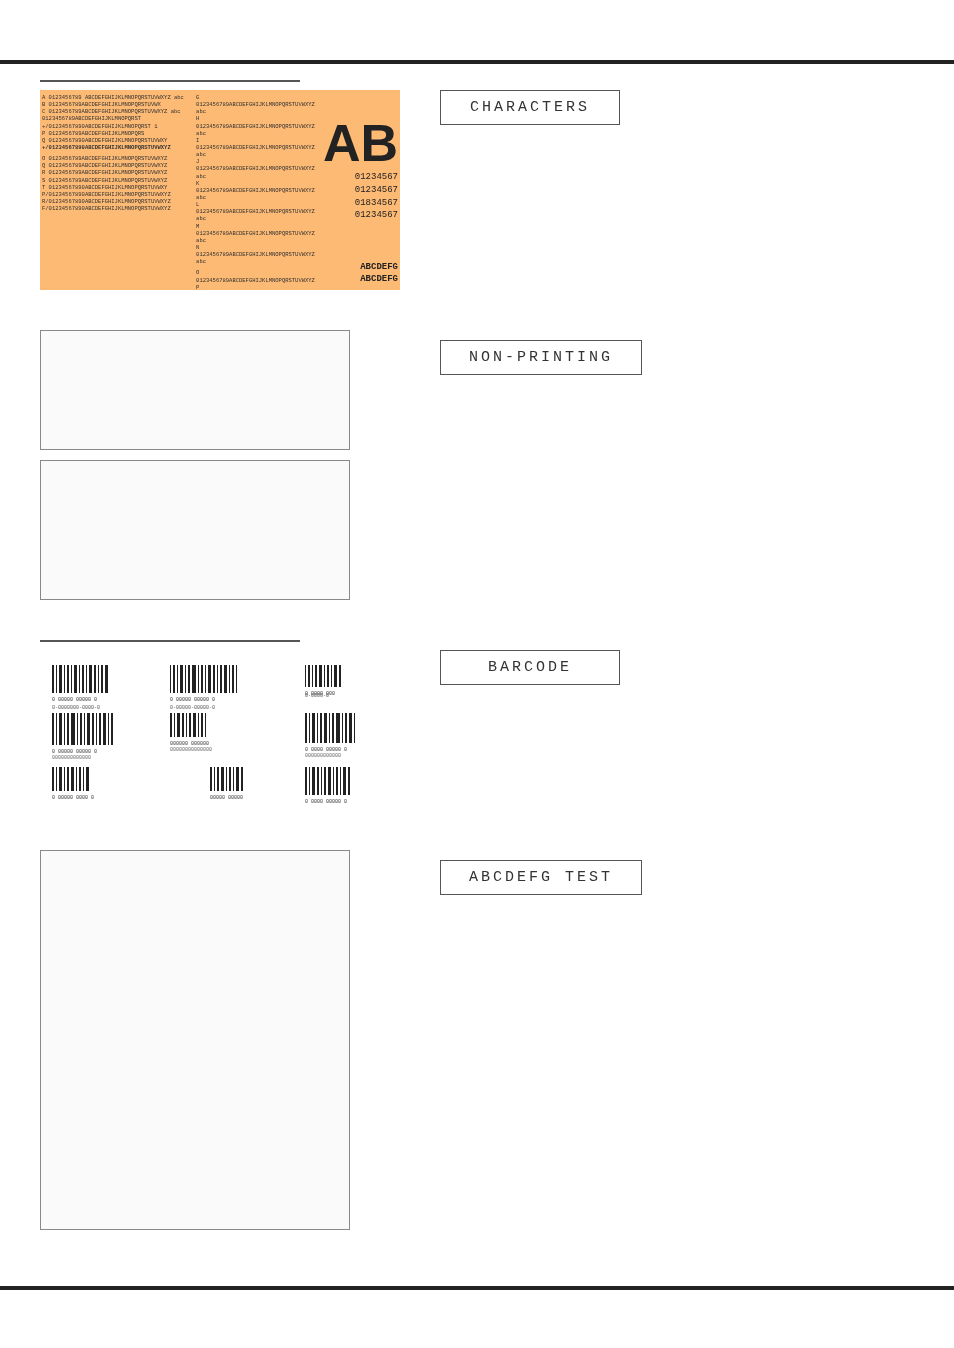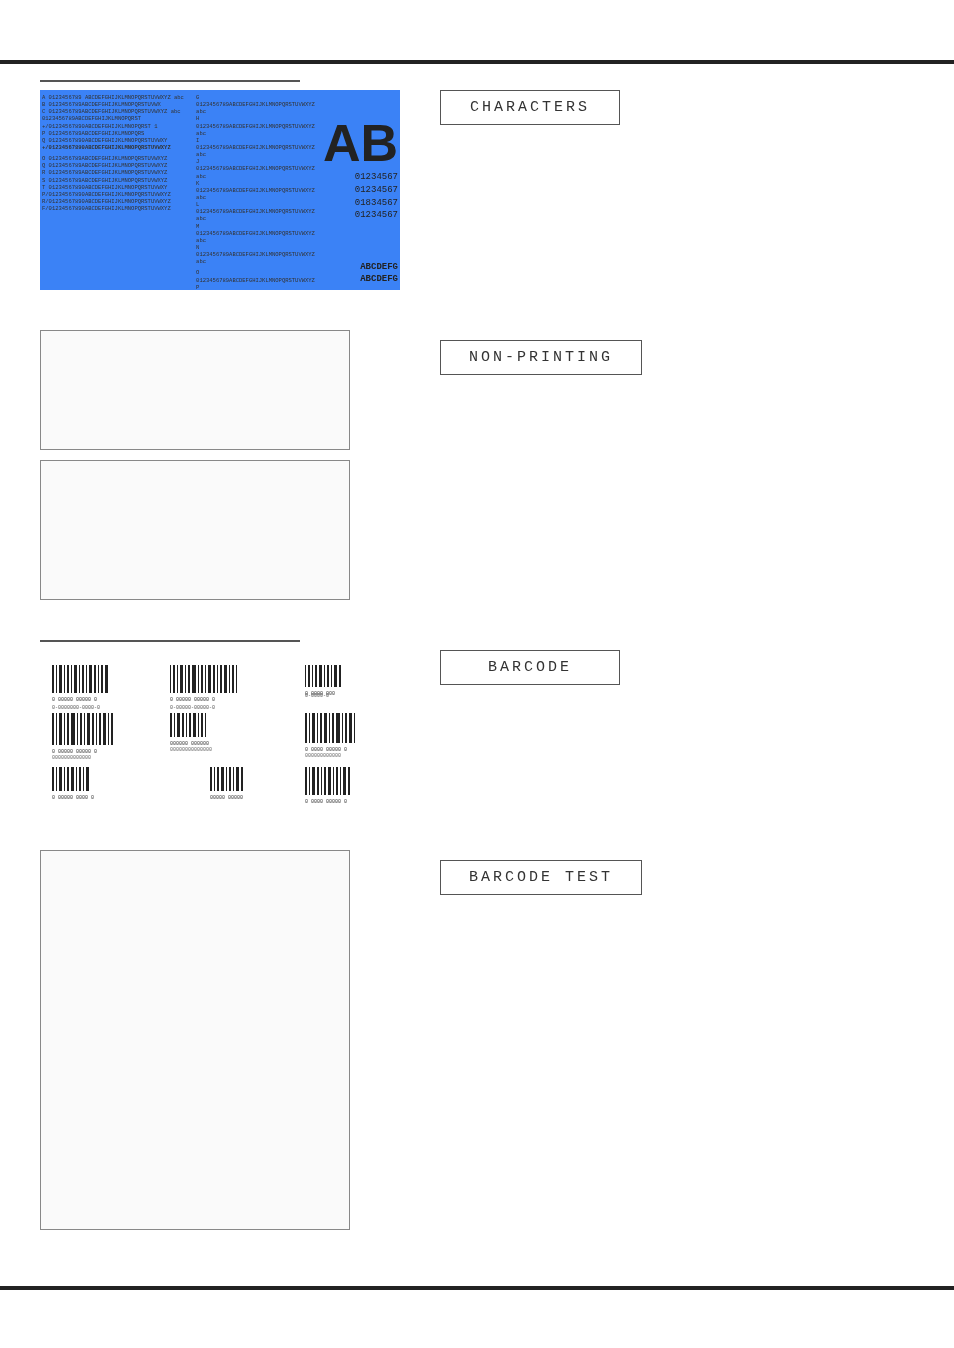--- a/index.html
+++ b/index.html
@@ -66,21 +66,21 @@
       color: #333;
       font-family: 'Courier New', Courier, monospace;
       display: inline-block;
       min-width: 180px;
       text-align: center;
     }
 
     .characters-img-area {
       width: 360px;
       height: 200px;
-      background: #3b82f6;
+      background: #fdba74;
       border: none;
       display: flex;
       align-items: center;
       justify-content: flex-start;
       position: relative;
       overflow: hidden;
     }
 
     
     .char-preview-inner {
@@ -435,17 +435,17 @@
     <div class="section-right">
       <div class="label-box">BARCODE</div>
     </div>
   </div>
 
   <div class="section">
     <div class="section-left">
       <div class="factory-box"></div>
     </div>
     <div class="section-right">
-      <div class="label-box">BARCODE TEST</div>
+      <div class="label-box">ABCDEFG TEST</div>
     </div>
   </div>
 
 </div>
 
 </body></html>

